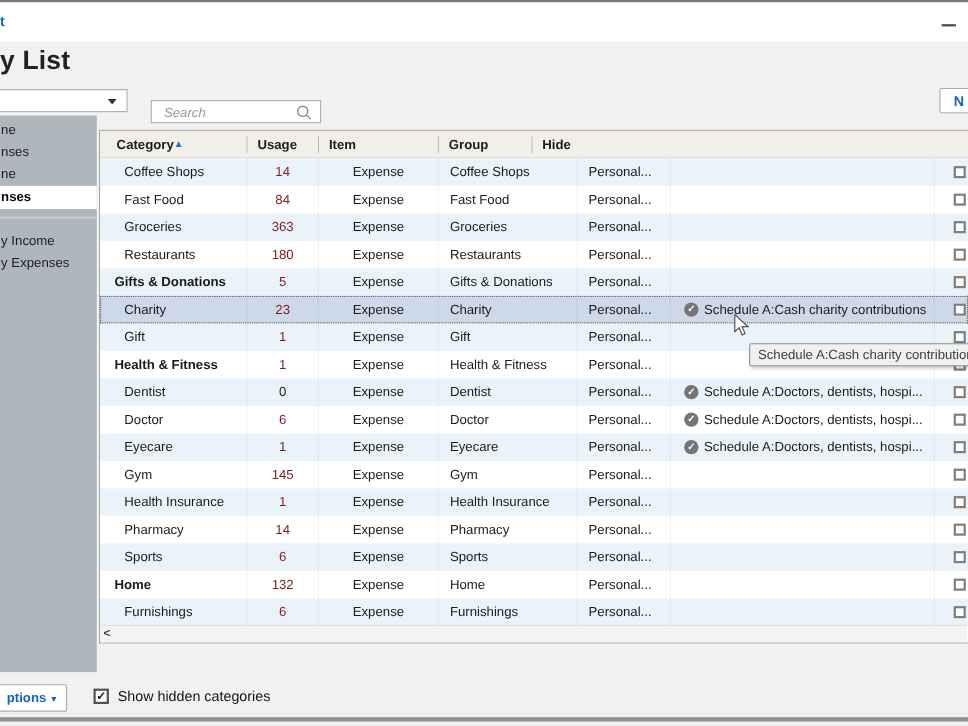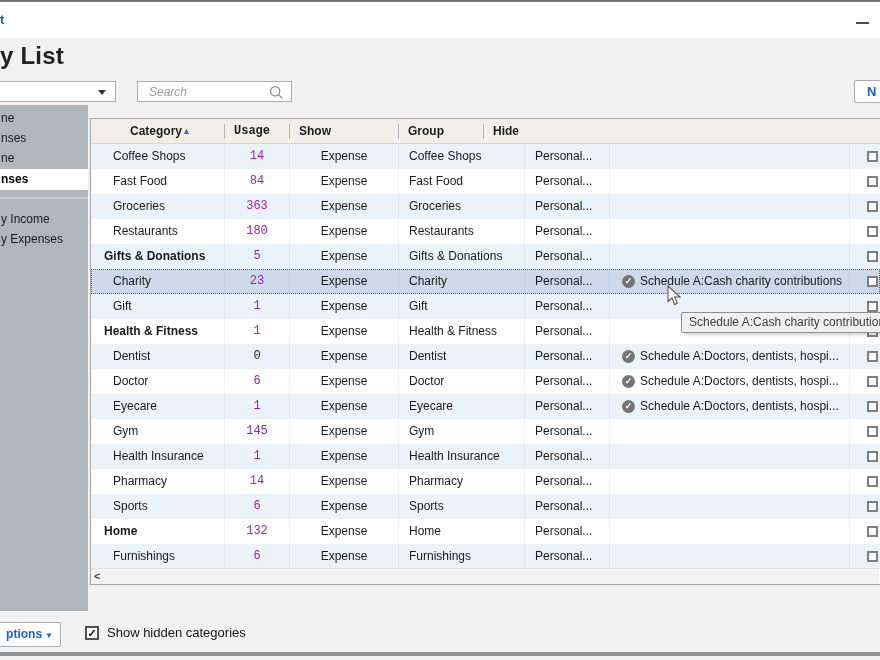--- a/index.html
+++ b/index.html
@@ -16,21 +16,21 @@
 
   
   .page-title { position:absolute; left:0; top:42px; font-size:24px; font-weight:bold; color:#222; letter-spacing:0.2px; }
 
   
   .filter { position:absolute; left:-44px; top:81px; width:160px; height:21px; background:#fff;
             border:1px solid #ababab; }
   .filter .arrow { position:absolute; right:9px; top:8px; width:0; height:0;
                    border-left:4px solid transparent; border-right:4px solid transparent;
                    border-top:5px solid #333; }
-  .search { position:absolute; left:137px; top:81px; width:155px; height:21px; background:#fff;
+  .search { position:absolute; left:137px; top:91px; width:155px; height:21px; background:#fff;
             border:1px solid #ababab; }
   .search input { position:absolute; left:0; top:0; width:128px; height:19px; border:none; outline:none;
                   font-family:"Liberation Sans",sans-serif; font-size:12px; font-style:italic;
                   color:#555; padding-left:11px; background:transparent; }
   .search input::placeholder { color:#9a9a9a; font-style:italic; }
   .search svg { position:absolute; right:7px; top:3px; }
   .new-btn { position:absolute; left:854px; top:80px; width:30px; height:23px; background:#fff;
              border:1px solid #ababab; border-radius:2px; color:#1565c0; font-weight:bold;
              font-size:13px; line-height:21px; padding-left:12px; }
 
@@ -42,36 +42,36 @@
   .si-0{top:3px} .si-1{top:23px} .si-2{top:43px} .si-3{top:64px} .si-4{top:104px} .si-5{top:124px}
   .side-divider { position:absolute; left:0; top:92px; width:88px; height:2px; background:#c4cacd; }
 
   
   .table { position:absolute; left:90px; top:118px; width:790px; height:467px; background:#fff;
            border:1px solid #a6a6a6; border-right:none; }
   .thead { display:flex; height:25px; background:#f2efe8; border-bottom:1px solid #d8d8d8; }
   .th { position:relative; font-weight:bold; font-size:12px; color:#1c1c1c; line-height:24px;
         padding-left:10px; white-space:nowrap; overflow:hidden; cursor:default; }
   .th + .th::before { content:""; position:absolute; left:0; top:5px; width:1px; height:15px; background:#b5b5b5; }
-  .th.col-0 { padding-left:15px; display:flex; justify-content:center; padding-right:9px; }
+  .th.col-0 { padding-left:15px; display:flex; justify-content:flex-start; padding-right:9px; }
   .sort-arrow { color:#2b74c4; font-size:9px; line-height:24px; }
 
   .tbody { position:relative; }
   .trow { display:flex; height:25px; line-height:25px; font-size:12px; color:#1a1a1a; background:#fff; }
   .trow.stripe { background:#e9f3f9; }
   .trow.selected { background:#cdd9e9; outline:1px dotted #5c5c5c; outline-offset:-1px; }
   .td { white-space:nowrap; overflow:hidden; }
   .td + .td { border-left:1px solid rgba(90,90,90,0.08); }
 
-  .col-0 { width:133px; } .col-1 { width:65px;font-family:Liberation Mono, monospace; } .col-2 { width:109px; } .col-3 { width:126px; }
+  .col-0 { width:133px; } .col-1 { width:65px; } .col-2 { width:109px; } .col-3 { width:126px; }
   .col-4 { width:85px; }  .col-5 { width:240px; } .col-6 { flex:1; min-width:30px; }
 
   .td.col-0 { padding-left:22px; }
   .trow.group-row .td.col-0 { padding-left:13px; font-weight:bold; }
-  .td.col-1 { text-align:center; color:#a21caf; }
+  .td.col-1 { text-align:center; color:#7f1d1d; }
   .td.col-1.no-link { color:#222; }
   .td.col-2 { text-align:center; }
   .td.col-3, .td.col-4 { padding-left:10px; }
   .td.col-5 { padding-left:12px; display:flex; align-items:center; gap:5px; }
   .tax-icon { flex:0 0 auto; width:13px; height:13px; border-radius:50%; background:#757575; color:#fff;
               font-size:9px; line-height:13px; text-align:center; font-weight:bold; }
   .td.col-6 { display:flex; align-items:center; padding-left:17px; }
   .hide-box { width:11px; height:11px; border:2px solid #7e7e7e; background:#fff; }
 
   .scrollbar { position:absolute; left:0; bottom:0; width:788px; height:16px; background:#f3f3f3;
@@ -131,21 +131,21 @@
       <div class="side-item si-5">y Expenses</div>
     </div>
 
   <div class="table">
     <div class="thead">
         <div class="th col-0">
           <span>Category</span>
           <span class="sort-arrow">▲</span>
         </div>
         <div class="th col-1"><span>Usage</span></div>
-        <div class="th col-2"><span>Show</span></div>
+        <div class="th col-2"><span>Item</span></div>
         <div class="th col-4"><span>Group</span></div>
         <div class="th col-6"><span>Hide</span></div>
       </div>
     <div class="tbody">
         <div class="trow stripe">
           <div class="td col-0">Coffee Shops</div>
           <div class="td col-1">14</div>
           <div class="td col-2">Expense</div>
           <div class="td col-3">Coffee Shops</div>
           <div class="td col-4">Personal...</div>

